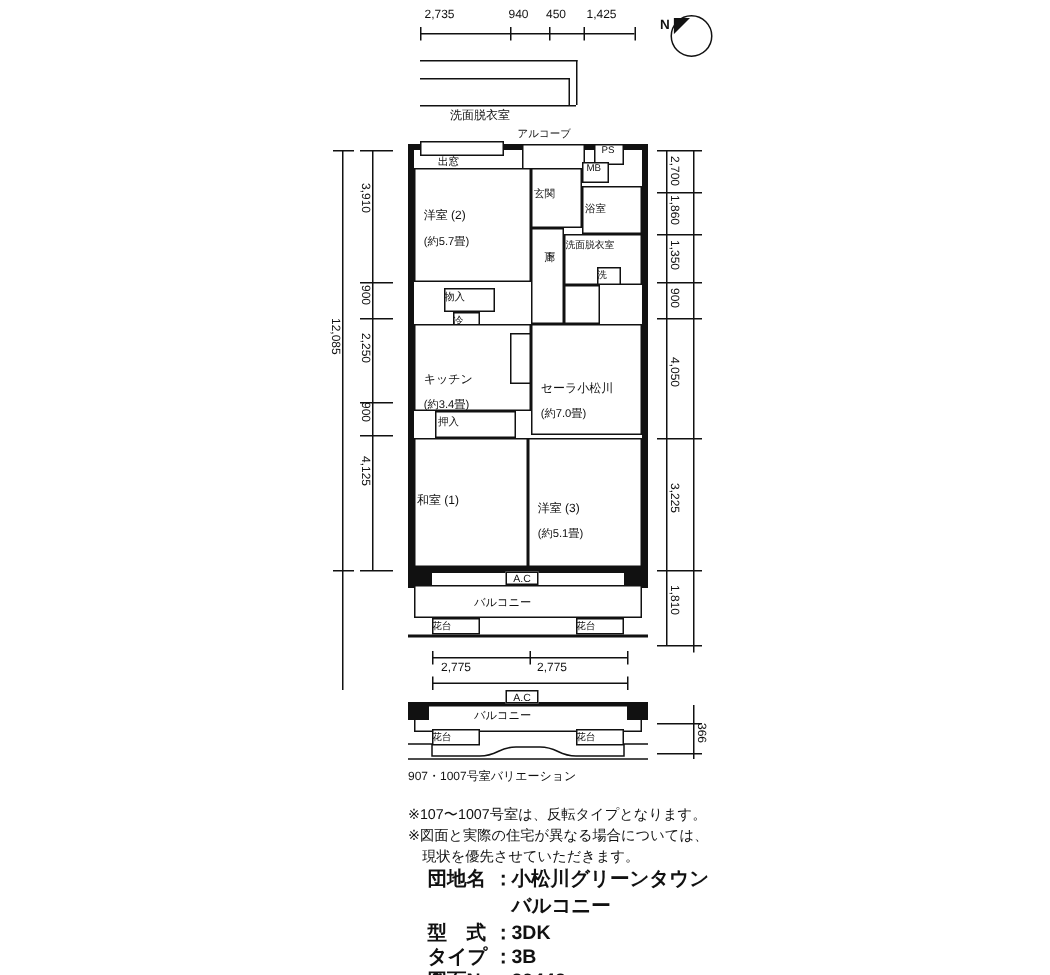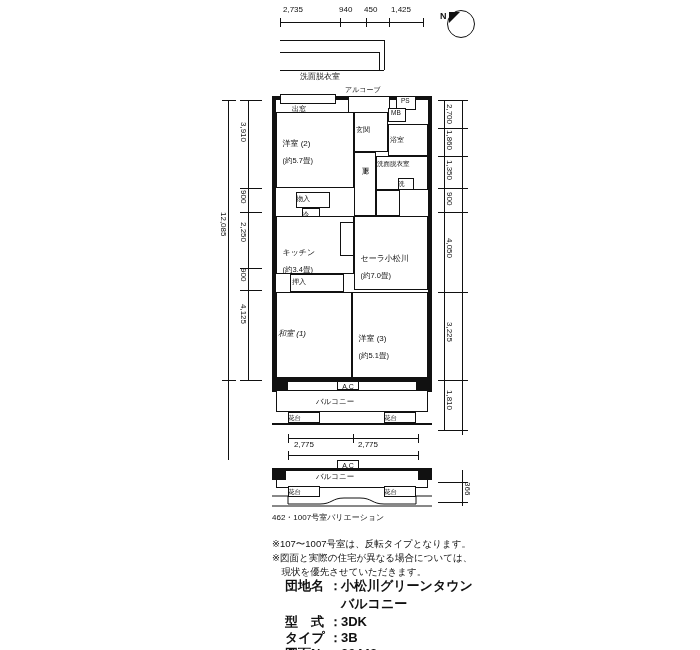--- a/index.html
+++ b/index.html
@@ -142,21 +142,21 @@
 <div class="room" style="left:354px;top:216px;width:74px;height:74px;"></div>
 <div class="txc" style="left:356px;top:246px;width:70px;">
   <span>セーラ小松川</span><br>
   <span class="lbl-small">(約7.0畳)</span>
 </div>
 
 <div class="room" style="left:290px;top:274px;width:54px;height:18px;"></div>
 <div class="txc" style="left:292px;top:278px;width:50px;font-size:7px;">押入</div>
 
 <div class="room" style="left:276px;top:292px;width:76px;height:86px;"></div>
-<div class="txc" style="left:278px;top:330px;width:72px;font-style:italic;">和室 (1)</div>
+<div class="txc" style="left:278px;top:330px;width:72px;">和室 (1)</div>
 
 <div class="room" style="left:352px;top:292px;width:76px;height:86px;"></div>
 <div class="txc" style="left:354px;top:326px;width:72px;">
   <span>洋室 (3)</span><br>
   <span class="lbl-small">(約5.1畳)</span>
 </div>
 
 <div class="wall" style="left:272px;top:378px;width:16px;height:14px;"></div>
 <div class="wall" style="left:416px;top:378px;width:16px;height:14px;"></div>
 <div class="room" style="left:276px;top:390px;width:152px;height:22px;"></div>
@@ -186,21 +186,21 @@
 <div class="wall" style="left:272px;top:468px;width:14px;height:12px;"></div>
 <div class="wall" style="left:418px;top:468px;width:14px;height:12px;"></div>
 <div class="room" style="left:288px;top:486px;width:32px;height:11px;"></div>
 <div class="txc" style="left:288px;top:488px;width:32px;font-size:6.5px;">花台</div>
 <div class="room" style="left:384px;top:486px;width:32px;height:11px;"></div>
 <div class="txc" style="left:384px;top:488px;width:32px;font-size:6.5px;">花台</div>
 <svg class="abs" style="left:272px;top:494px;" width="160" height="14" viewBox="0 0 160 14">
   <path d="M0 2 L16 2 L16 10 L48 10 C60 10 60 4 72 4 L88 4 C100 4 100 10 112 10 L144 10 L144 2 L160 2" fill="none" stroke="#111" stroke-width="1"></path>
   <line x1="0" y1="12" x2="160" y2="12" stroke="#111" stroke-width="1"></line>
 </svg>
-<div class="txc" style="left:272px;top:514px;width:180px;font-size:8px;">462・1007号室バリエーション</div>
+<div class="txc" style="left:272px;top:514px;width:180px;font-size:8px;">907・1007号室バリエーション</div>
 
 <div class="note" style="left:272px;top:537px;">※107〜1007号室は、反転タイプとなります。</div>
 <div class="note" style="left:272px;top:551px;">※図面と実際の住宅が異なる場合については、</div>
 <div class="note" style="left:272px;top:565px;">　現状を優先させていただきます。</div>
 
 <div class="title" style="left:285px;top:576px;">団地名</div>
 <div class="title" style="left:329px;top:576px;">：</div>
 <div class="title" style="left:341px;top:576px;">小松川グリーンタウン</div>
 <div class="title" style="left:341px;top:594px;">バルコニー</div>
 

